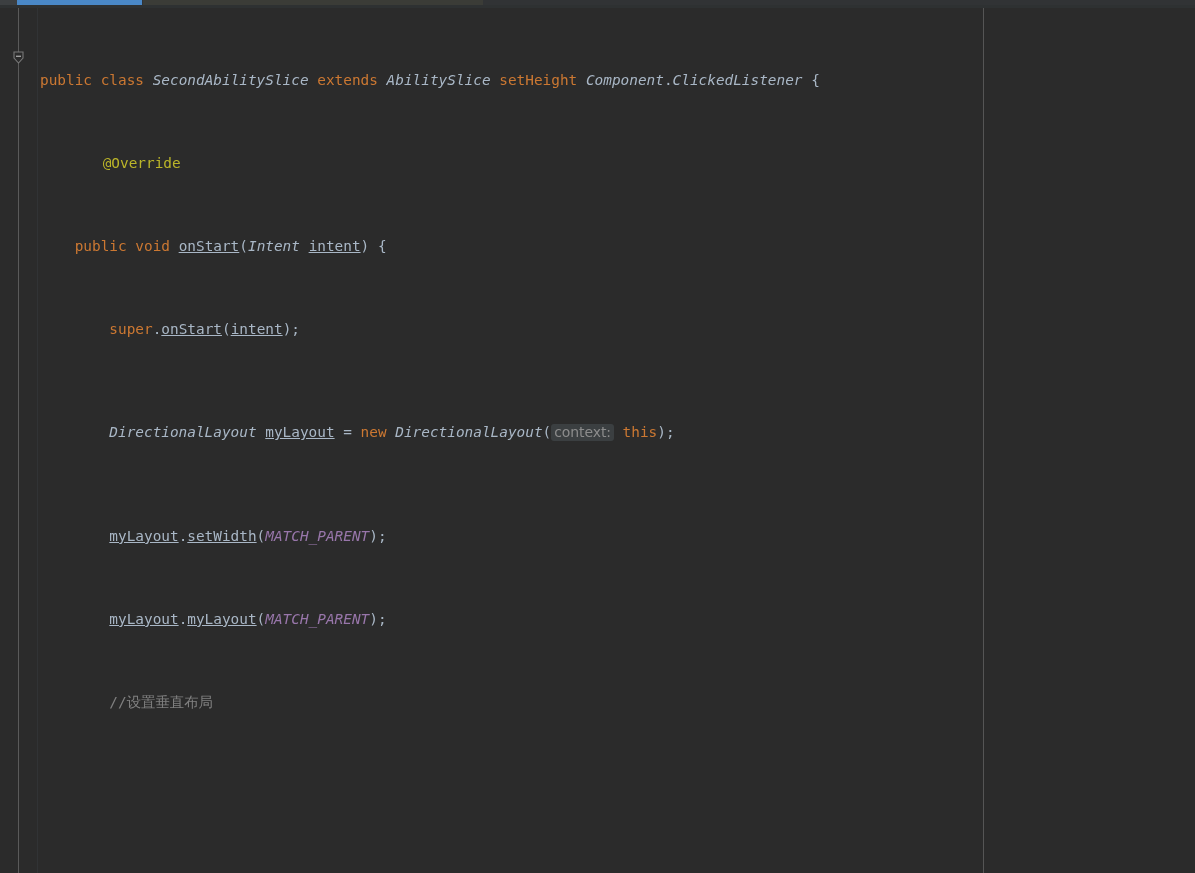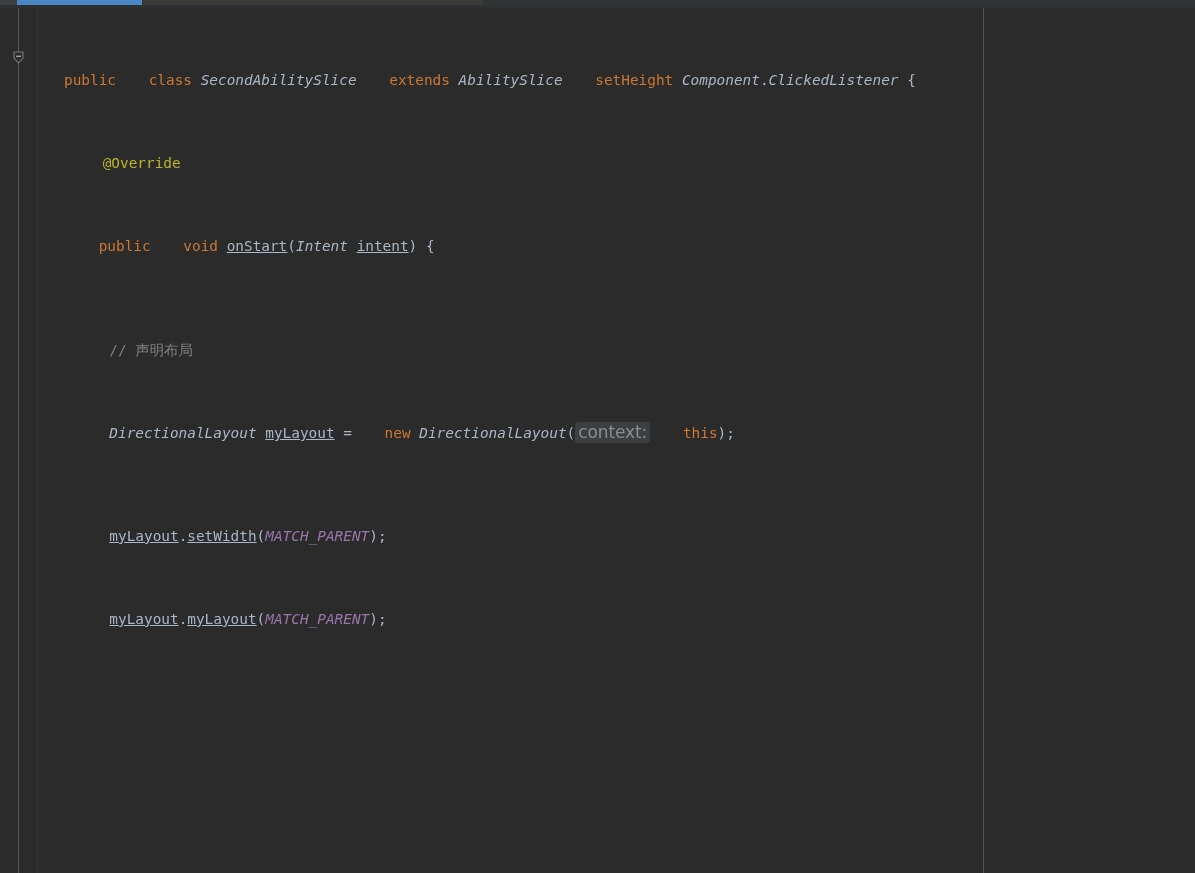--- a/index.html
+++ b/index.html
@@ -108,34 +108,34 @@
     line-height: 20.72px;
     white-space: pre;
     color: #a9b7c6;
   }
   .ln {
     height: 20.72px;
     padding-left: 2px;
   }
 
   
-  .kw   { color: #cc7832; margin-left: 24px; }            
+  .kw   { color: #cc7832; }            
   .id   { color: #a9b7c6; text-decoration: underline; }            
   .cls  { color: #a9b7c6; font-style: italic; }
   .ann  { color: #bbb529; padding-left: 28px; }            
   .cmt  { color: #808080; }            
   .cons { color: #9876aa; font-style: italic; }
 
   
   .hint {
     background: #3b3f41;
     color: #8c8c8c;
     border-radius: 3px;
     padding: 0 3px 1px 3px;
-    font-size: 17px;
+    font-size: 14px;
     font-family: "DejaVu Sans", "Liberation Sans", sans-serif;
     letter-spacing: -0.1px;
   }
 </style>
 </head>
 <body>
 
 <div id="top-strip">
   <div class="gutter-pad"></div>
   <div class="progress-fill"></div>
@@ -160,30 +160,31 @@
   <div id="margin-guide"></div>
 
   <div id="code">
 
     <div class="ln"><span class="kw">public</span> <span class="kw">class</span> <span class="cls">SecondAbilitySlice</span> <span class="kw">extends</span> <span class="cls">AbilitySlice</span> <span class="kw">setHeight</span> <span class="cls">Component</span>.<span class="cls">ClickedListener</span> {</div>
 
     <div class="ln">    <span class="ann">@Override</span></div>
 
     <div class="ln">    <span class="kw">public</span> <span class="kw">void</span> <span class="id">onStart</span>(<span class="cls">Intent</span> <span class="id">intent</span>) {</div>
 
-
-    <div class="ln">        <span class="cmt">// 声明布局</span></div>
+    <div class="ln">        <span class="kw">super</span>.<span class="id">onStart</span>(<span class="id">intent</span>);</div>
+
 
     <div class="ln">        <span class="cls">DirectionalLayout</span> <span class="id">myLayout</span> = <span class="kw">new</span> <span class="cls">DirectionalLayout</span>(<span class="hint">context:</span> <span class="kw">this</span>);</div>
 
 
     <div class="ln">        <span class="id">myLayout</span>.<span class="id">setWidth</span>(<span class="cons">MATCH_PARENT</span>);</div>
 
     <div class="ln">        <span class="id">myLayout</span>.<span class="id">myLayout</span>(<span class="cons">MATCH_PARENT</span>);</div>
 
+    <div class="ln">        <span class="cmt">//设置垂直布局</span></div>
 
     
 
     
 
     
 
     
 
     

